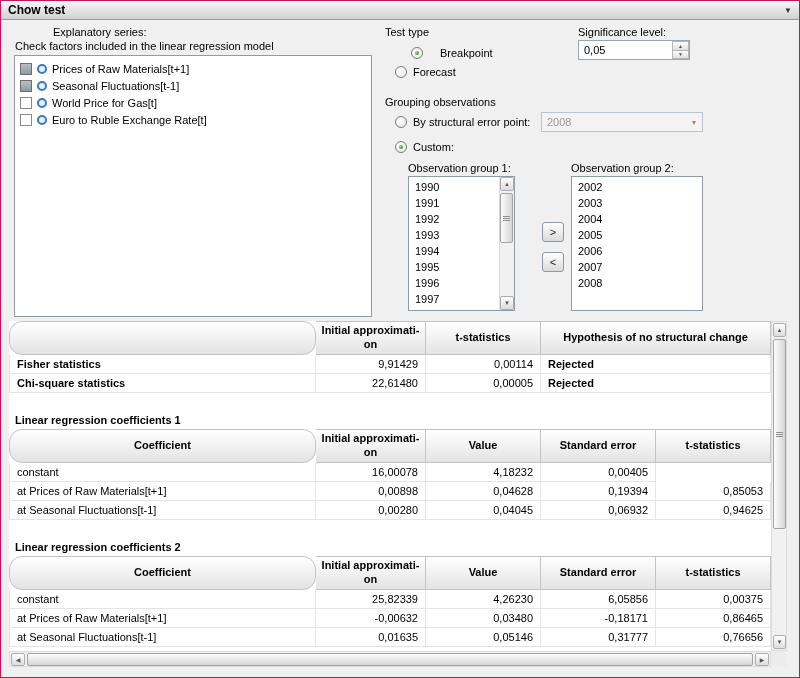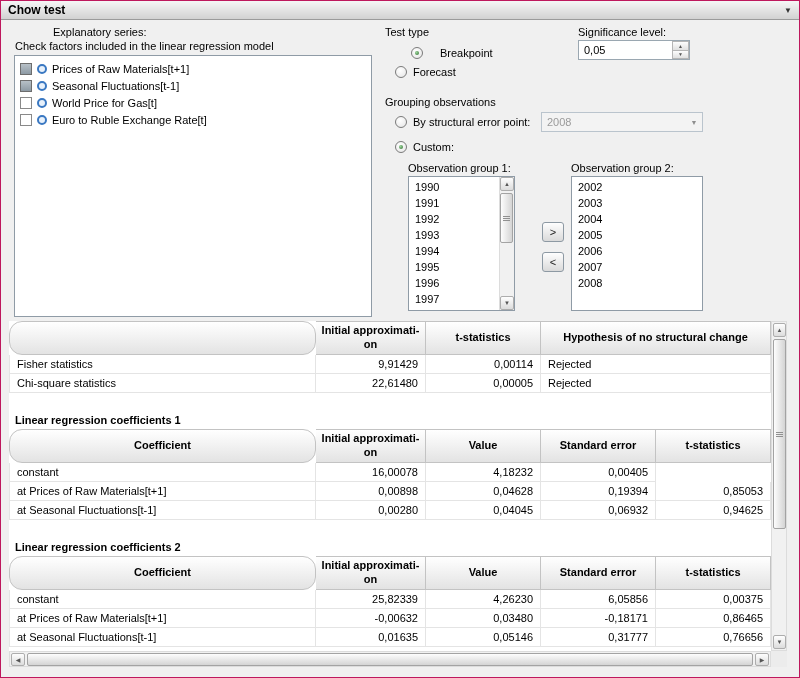--- a/index.html
+++ b/index.html
@@ -65,30 +65,30 @@
 
   
   #results { position:absolute; left:8px; top:320px; width:762px; height:330px; background:#fff; overflow:hidden; }
   .row { display:flex; }
   .hrow { height:34px; }
   .drow { height:19px; }
   .gaprow { height:18px; background:#fff; }
   .titlerow { height:18px; background:#fff; display:flex; align-items:center; }
   .section-title { font-weight:bold; padding-left:6px; }
   .c0 { width:307px; } .c1 { width:110px; } .c2 { width:115px; }
-  .c3 { width:115px; } .c4 { width:115px; } .ch { width:230px; }
+  .c3 { width:115px; } .c4 { width:115px; } .ch { width:230px;font-weight:bold; }
   .th { background:linear-gradient(#ffffff,#e3e3e3); border:1px solid #c3c3c3; border-left:none;
         font-weight:bold; display:flex; align-items:center; justify-content:center; text-align:center;
         white-space:pre-line; line-height:1.25; overflow:hidden; }
   .row .th:first-child { border-left:1px solid #c3c3c3;border-radius:13px; }
   .td { background:#fff; border-right:1px solid #e4e4e4; border-bottom:1px solid #e4e4e4;
         display:flex; align-items:center; padding:0 7px; overflow:hidden; }
   .row .td:first-child { border-left:1px solid #e4e4e4; }
   .td.num { justify-content:flex-end; }
-  .td.bold { font-weight:normal; }
+  .td.bold { font-weight:bold; }
 
   .scroll-track { position:absolute; background:#f1f1f1; border:1px solid #dcdcdc; }
   #scroll-corner { position:absolute; left:770px; top:650px; width:16px; height:16px; background:#ececec; }
 </style>
 </head>
 <body>
 
 <div id="root">
 
   <div class="titlebar">

